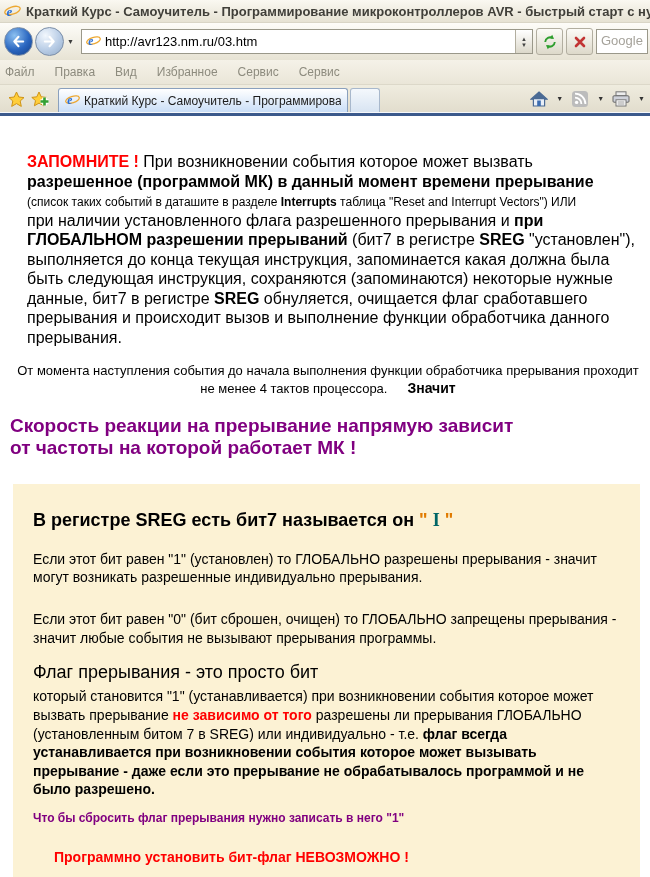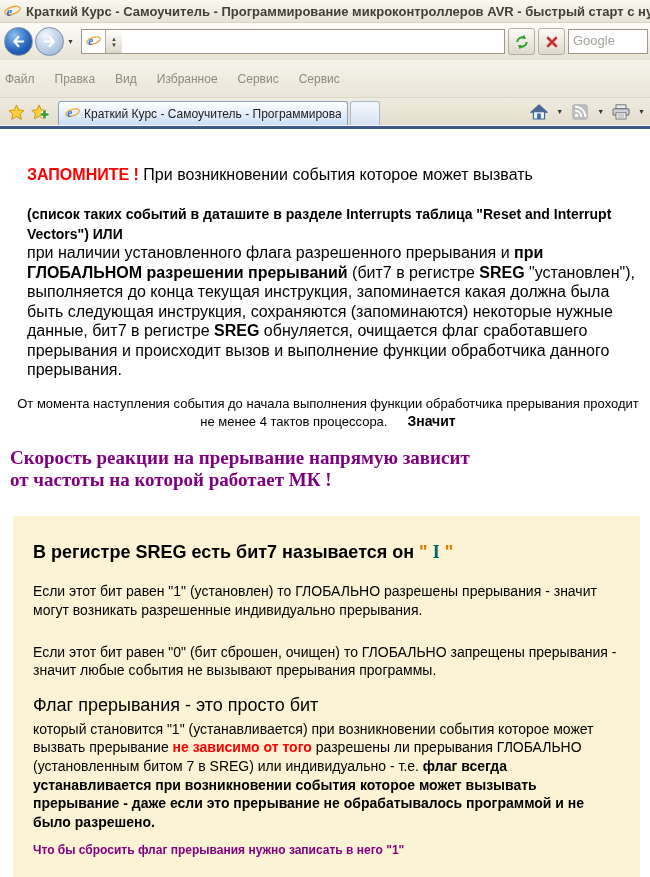--- a/index.html
+++ b/index.html
@@ -33,27 +33,27 @@
     display:flex; align-items:center; gap:4px; padding:0 0 0 4px; margin:0 3px;
   }
   .url-input { flex:1; border:none; outline:none; font-family:"Liberation Sans",sans-serif;
     font-size:13px; color:#000; height:21px; background:transparent; }
   .spinner { width:17px; height:23px; background:linear-gradient(#fff,#dcd8ca);
     border-left:1px solid #b2ae9f; display:flex; flex-direction:column; align-items:center;
     justify-content:center; font-size:6px; line-height:6px; color:#444; flex:none; }
   .sq-btn { width:27px; height:27px; border:1px solid #b2aea0; border-radius:3px;
     background:linear-gradient(#fcfbf7,#ddd9ca); display:flex; align-items:center;
     justify-content:center; margin-right:3px; flex:none; }
-  .searchbox { width:80px; height:25px; background:#fff; border:1px solid #9a988a;
+  .searchbox { width:52px; height:25px; background:#fff; border:1px solid #9a988a;
     padding:0 4px; flex:none; }
   .searchbox input { width:100%; height:21px; border:none; outline:none; background:transparent;
     font-family:"Liberation Sans",sans-serif; font-size:13px; color:#000; }
   .searchbox input::placeholder { color:#a5a29a; }
 
-  .menubar { height:38px; display:flex; align-items:center;
+  .menubar { height:25px; display:flex; align-items:center;
     background:linear-gradient(#f5f2e8,#eae6d8); border-bottom:1px solid #dcd8c9; }
   .menu-item { font-size:12px; color:#8d8b7e; padding:0 10px; }
   .menu-item:first-child { margin-left:-5px; }
 
   .tabbar { height:27px; background:linear-gradient(#efecdf,#e2ddcd);
     display:flex; align-items:flex-end; padding:0 0 0 4px; }
   .star-btn { width:24px; height:24px; display:flex; align-items:center; justify-content:center;
     margin-bottom:1px; flex:none; }
   .tab { width:290px; height:24px; margin-left:6px; border:1px solid #8aa0bd; border-bottom:none;
     border-radius:3px 3px 0 0; background:linear-gradient(#ffffff,#cadef7);
@@ -66,26 +66,26 @@
   .tiny-caret { font-size:7px; color:#333; padding:0 5px; }
 
   .sepline { height:4px; background:#3c5a8c; border-top:1px solid #f6f8fb; }
 
   
   .content { height:761px; overflow:hidden; background:#fff; padding:36px 4px 0 10px; color:#000; }
 
   .p-main { font-size:16px; line-height:1.22;margin-left:17px; }
   .red-label { color:#ff0000; font-weight:bold; }
   .b { font-weight:bold; }
-  .small-seg { font-size:14px;font-weight:bold; }
+  .small-seg { font-size:12px; }
 
   .p-note { font-size:13px; line-height:1.32; margin-top:15px;text-align:center; }
   .note-b { font-weight:bold; font-size:14px; margin-left:20px; }
 
-  .speed-h { margin-top:17px; font-size:19px; font-weight:bold; color:#800080; line-height:1.16;font-family:Liberation Serif, serif; }
+  .speed-h { margin-top:17px; font-size:19px; font-weight:bold; color:#800080; line-height:1.16; }
 
   .ybox { margin:25px 6px 0 3px; background:#fcf2d4; padding:26px 20px 30px 20px; min-height:400px; }
   .ybox-h1 { font-size:18px; font-weight:bold; }
   .i-quote { color:#e07b00; font-weight:bold; }
   .i-letter { color:#006666; font-family:"Liberation Serif", serif; font-weight:bold; }
   .ybox p { font-size:14px; line-height:1.33; }
   .ybox .bp1 { margin-top:19px; }
   .ybox .bp2 { margin-top:23px; }
   .ybox-h2 { font-size:18px; font-weight:normal; margin-top:15px; }
   .ybox .bp3 { margin-top:4px; }
@@ -121,20 +121,21 @@
     </div>
     <span class="nav-caret">▼</span>
 
     <div class="addressbar">
       <span class="ie-ico" style="width:15px;height:15px">
         <svg width="15" height="15" viewBox="0 0 17 17">
           <ellipse cx="8.5" cy="7.5" rx="8" ry="3.6" fill="none" stroke="#eda832" stroke-width="1.4" transform="rotate(-18 8.5 7.5)"></ellipse>
           <text x="2.5" y="13" font-size="13" font-weight="bold" font-style="italic" fill="#2a6fd6" font-family="Liberation Serif, serif">e</text>
         </svg>
       </span>
+      <input class="url-input" readonly="" value="http://avr123.nm.ru/03.htm" style="">
       <div class="spinner">
           <span>▲</span>
           <span>▼</span>
         </div>
     </div>
 
     <div class="sq-btn">
       <svg width="16" height="16" viewBox="0 0 16 16">
         <path d="M3.2 8a5 5 0 0 1 7.6-3.9" stroke="#2e9e2e" stroke-width="1.9" fill="none"></path>
         <path d="M10.2 0.8 L12 5 L7.6 4.2 Z" fill="#2e9e2e"></path>
@@ -216,21 +217,21 @@
       <span class="tiny-caret">▼</span>
     </div>
   </div>
 
   <div class="sepline"></div>
 
   <div class="content">
 
     <div class="p-main">
       <span class="red-label">ЗАПОМНИТЕ !</span><span> При возникновении события которое может вызвать</span><br>
-      <br>
+      <span class="b">разрешенное (программой МК) в данный момент времени прерывание</span><br>
       <span class="small-seg">(список таких событий в даташите в разделе </span><span class="small-seg b">Interrupts</span><span class="small-seg"> таблица "Reset and Interrupt Vectors")  ИЛИ</span><br>
       <span>при наличии установленного флага разрешенного прерывания и </span><span class="b">при ГЛОБАЛЬНОМ разрешении прерываний</span><span> (бит7 в регистре </span><span class="b">SREG</span><span> "установлен"), выполняется до конца текущая инструкция, запоминается какая должна была быть следующая инструкция, сохраняются (запоминаются) некоторые нужные данные, бит7 в регистре </span><span class="b">SREG</span><span> обнуляется, очищается флаг сработавшего прерывания и происходит вызов и выполнение функции обработчика данного прерывания.</span>
     </div>
 
     <div class="p-note">
       <span>От момента наступления события до начала выполнения функции обработчика прерывания проходит не менее 4 тактов процессора.</span><span class="note-b">Значит</span>
     </div>
 
     <div class="speed-h">
       <div>Скорость реакции на прерывание напрямую зависит</div>

